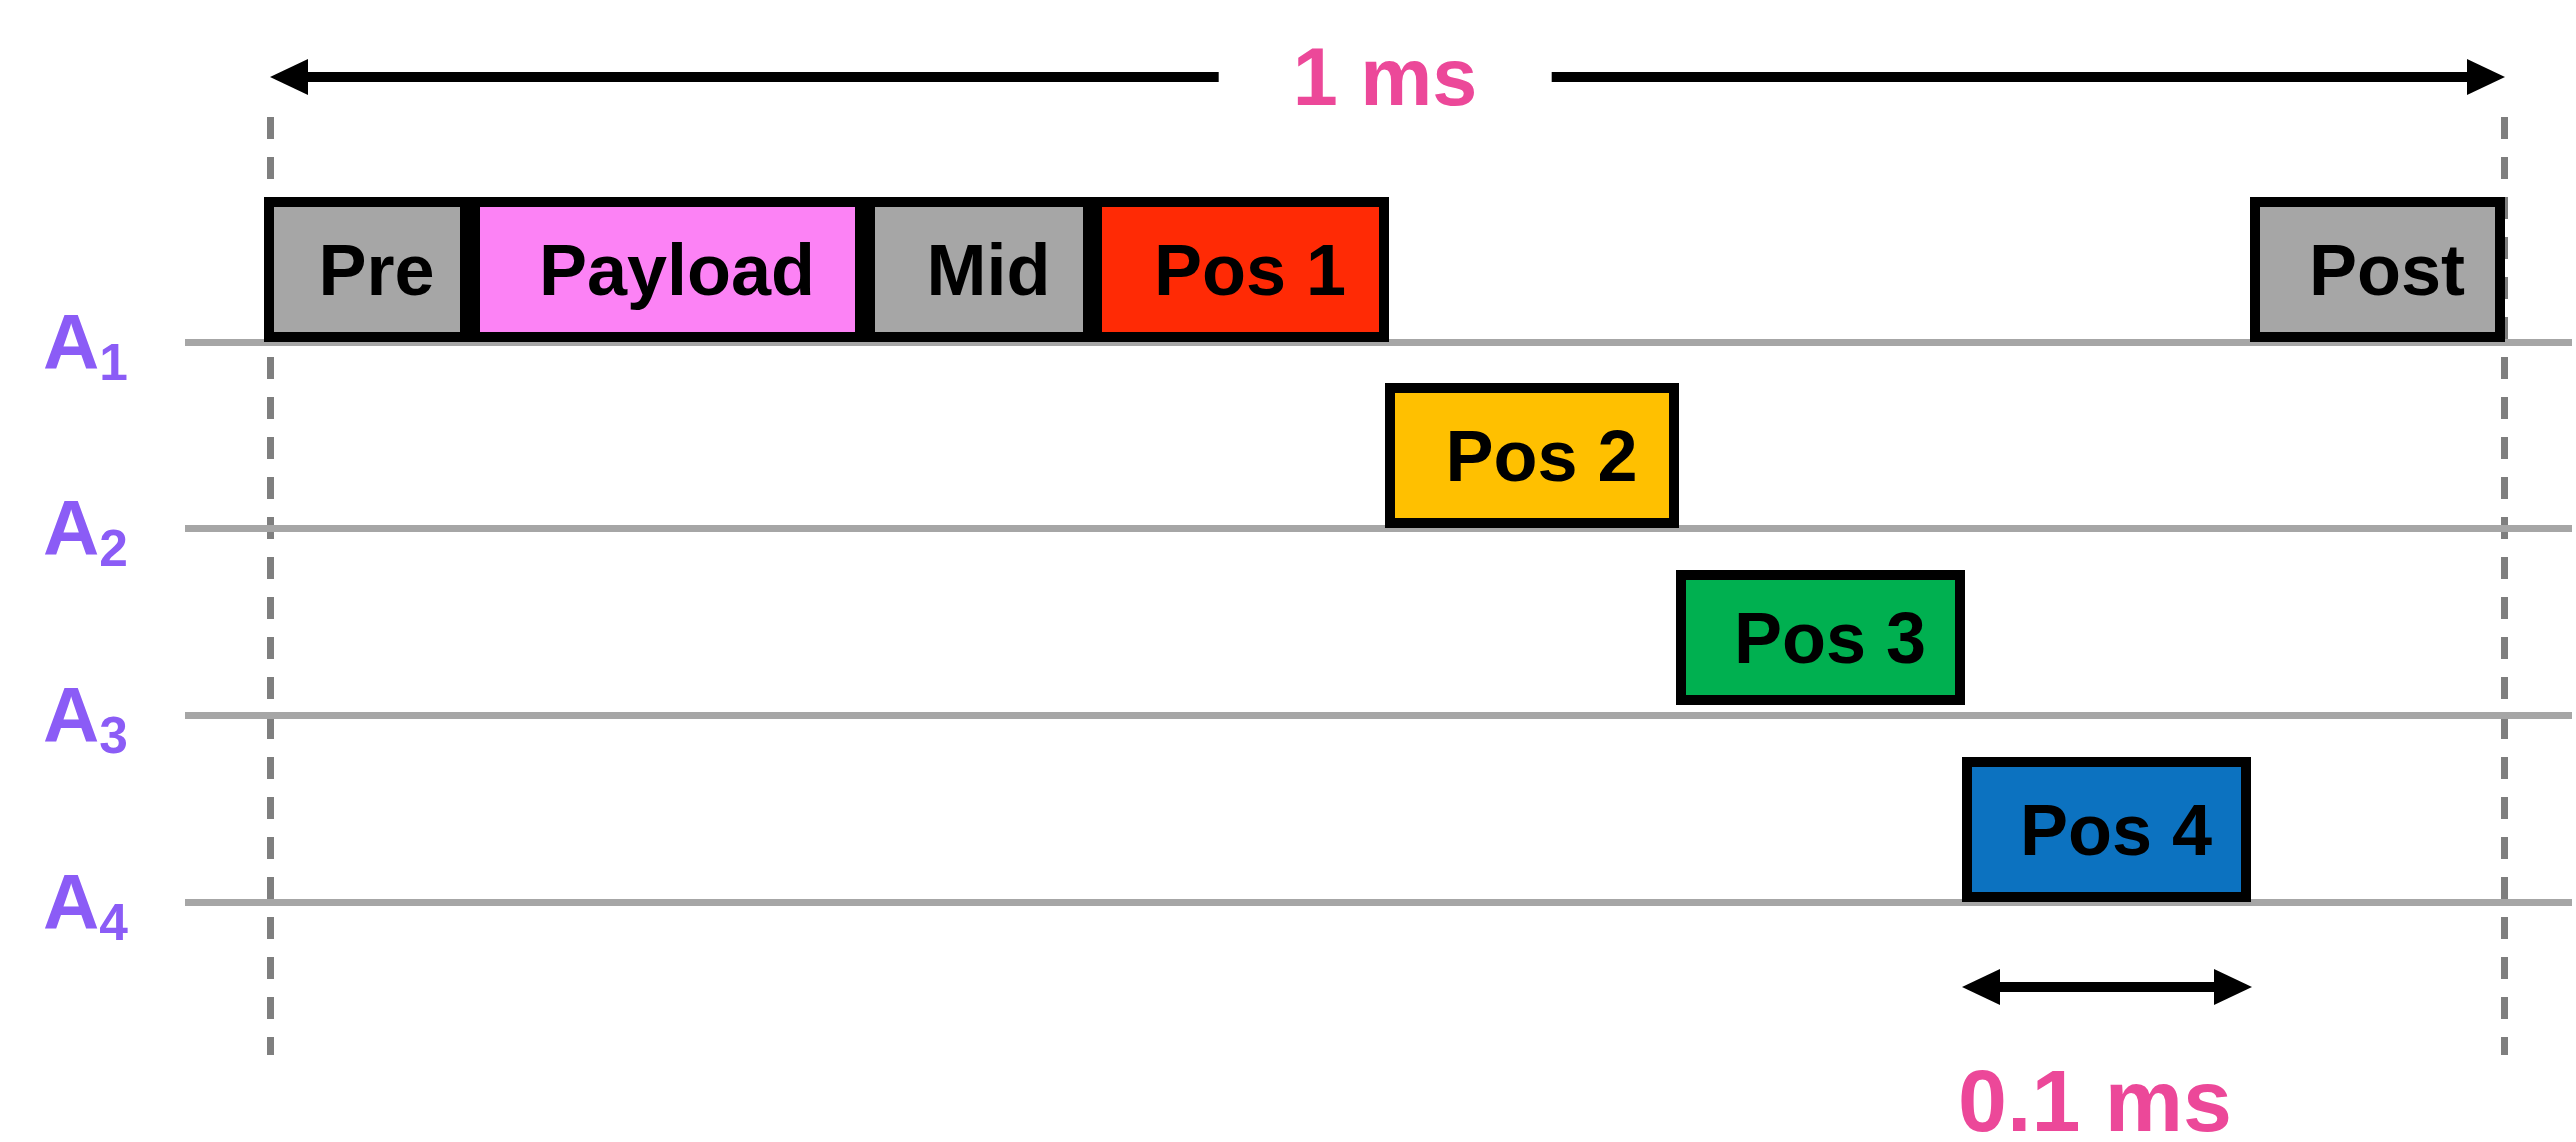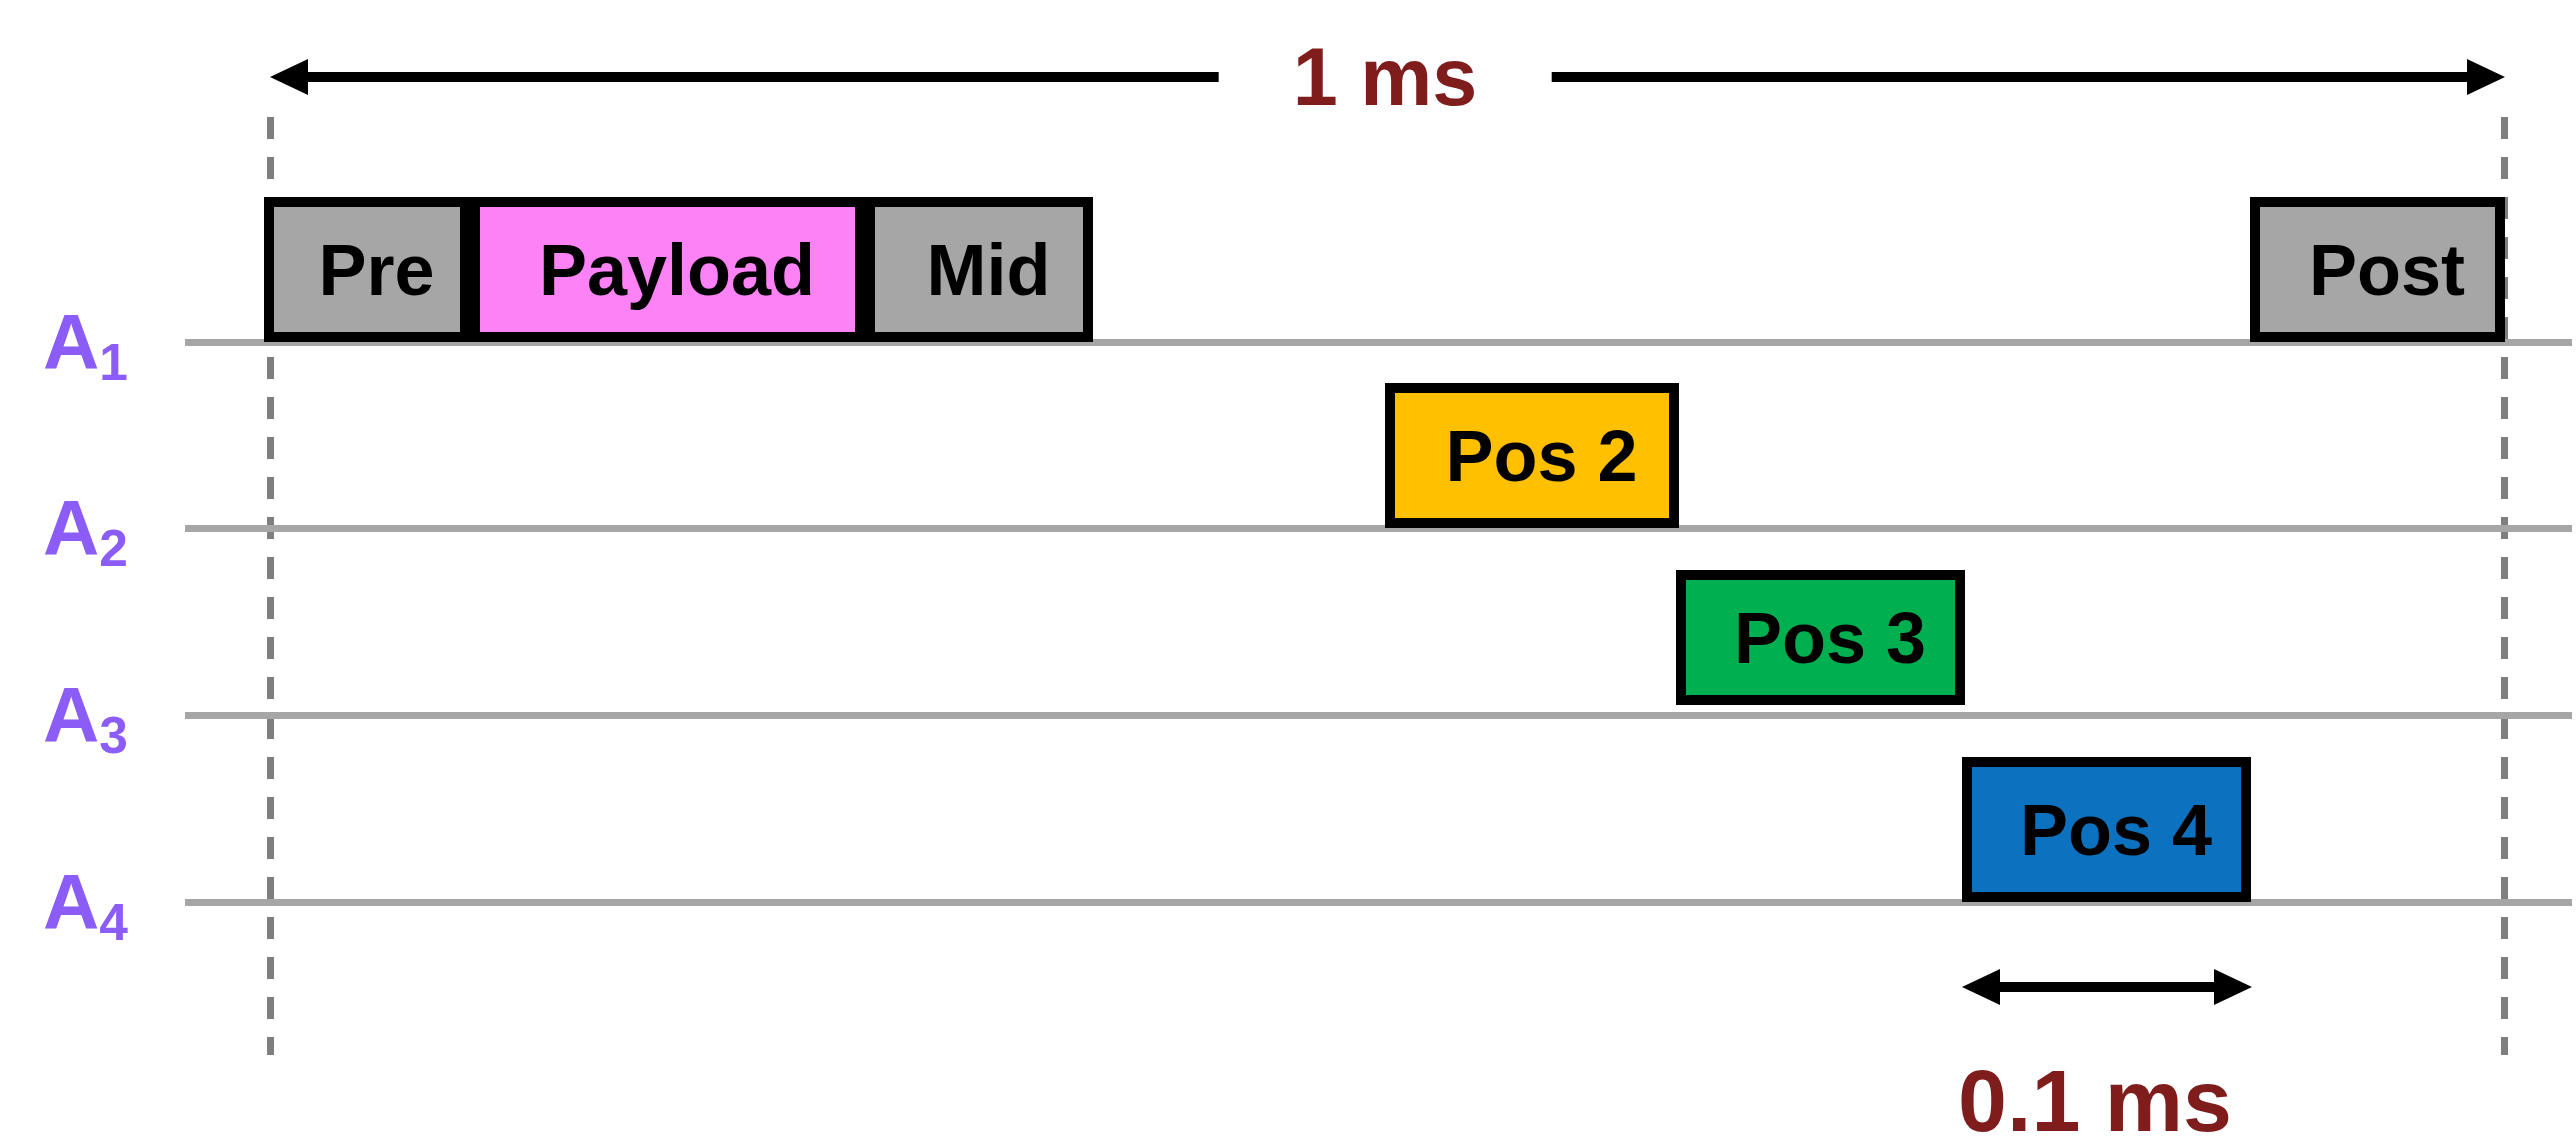--- a/index.html
+++ b/index.html
@@ -79,21 +79,21 @@
     border-bottom: 18px solid transparent;
   }
   .head-left  { border-right: 38px solid #000; }
   .head-right { border-left: 38px solid #000; }
 
   .arrow-label {
     position: absolute;
     transform: translateX(-50%);
     font-weight: 700;
     line-height: 1.1;
-    color: #7f1d1d;
+    color: #ec4899;
     white-space: nowrap;
   }
   #top-arrow-label {
     left: 1385px;
     top: 33px;
     font-size: 81px;
     background: #ffffff;
     padding: 0 74px;
   }
   #bottom-arrow-label {
@@ -130,20 +130,21 @@
   <div class="row-label" style="top: 676px;">
     <span>A</span><sub>3</sub>
   </div>
   <div class="row-label" style="top: 863px;">
     <span>A</span><sub>4</sub>
   </div>
 
   <div class="block" style="left: 264px; top: 197px; width: 206px; height: 145px; background-color: rgb(166, 166, 166);">Pre</div>
   <div class="block" style="left: 470px; top: 197px; width: 395px; height: 145px; background-color: rgb(252, 130, 245);">Payload</div>
   <div class="block" style="left: 865px; top: 197px; width: 228px; height: 145px; background-color: rgb(166, 166, 166);">Mid</div>
+  <div class="block" style="left: 1092px; top: 197px; width: 297px; height: 145px; background-color: rgb(255, 42, 5);">Pos 1</div>
   <div class="block" style="left: 1385px; top: 383px; width: 294px; height: 145px; background-color: rgb(255, 192, 0);">Pos 2</div>
   <div class="block" style="left: 1676px; top: 570px; width: 289px; height: 135px; background-color: rgb(0, 176, 80);">Pos 3</div>
   <div class="block" style="left: 1962px; top: 757px; width: 289px; height: 145px; background-color: rgb(12, 114, 192);">Pos 4</div>
   <div class="block" style="left: 2250px; top: 197px; width: 255px; height: 145px; background-color: rgb(166, 166, 166);">Post</div>
 
   <div class="arrow-line" style="left:1994px; top:982px; width:231px;"></div>
   <div class="arrow-head head-left" style="left:1962px; top:969px;"></div>
   <div class="arrow-head head-right" style="left:2214px; top:969px;"></div>
   <div id="bottom-arrow-label" class="arrow-label">0.1 ms</div>
 

